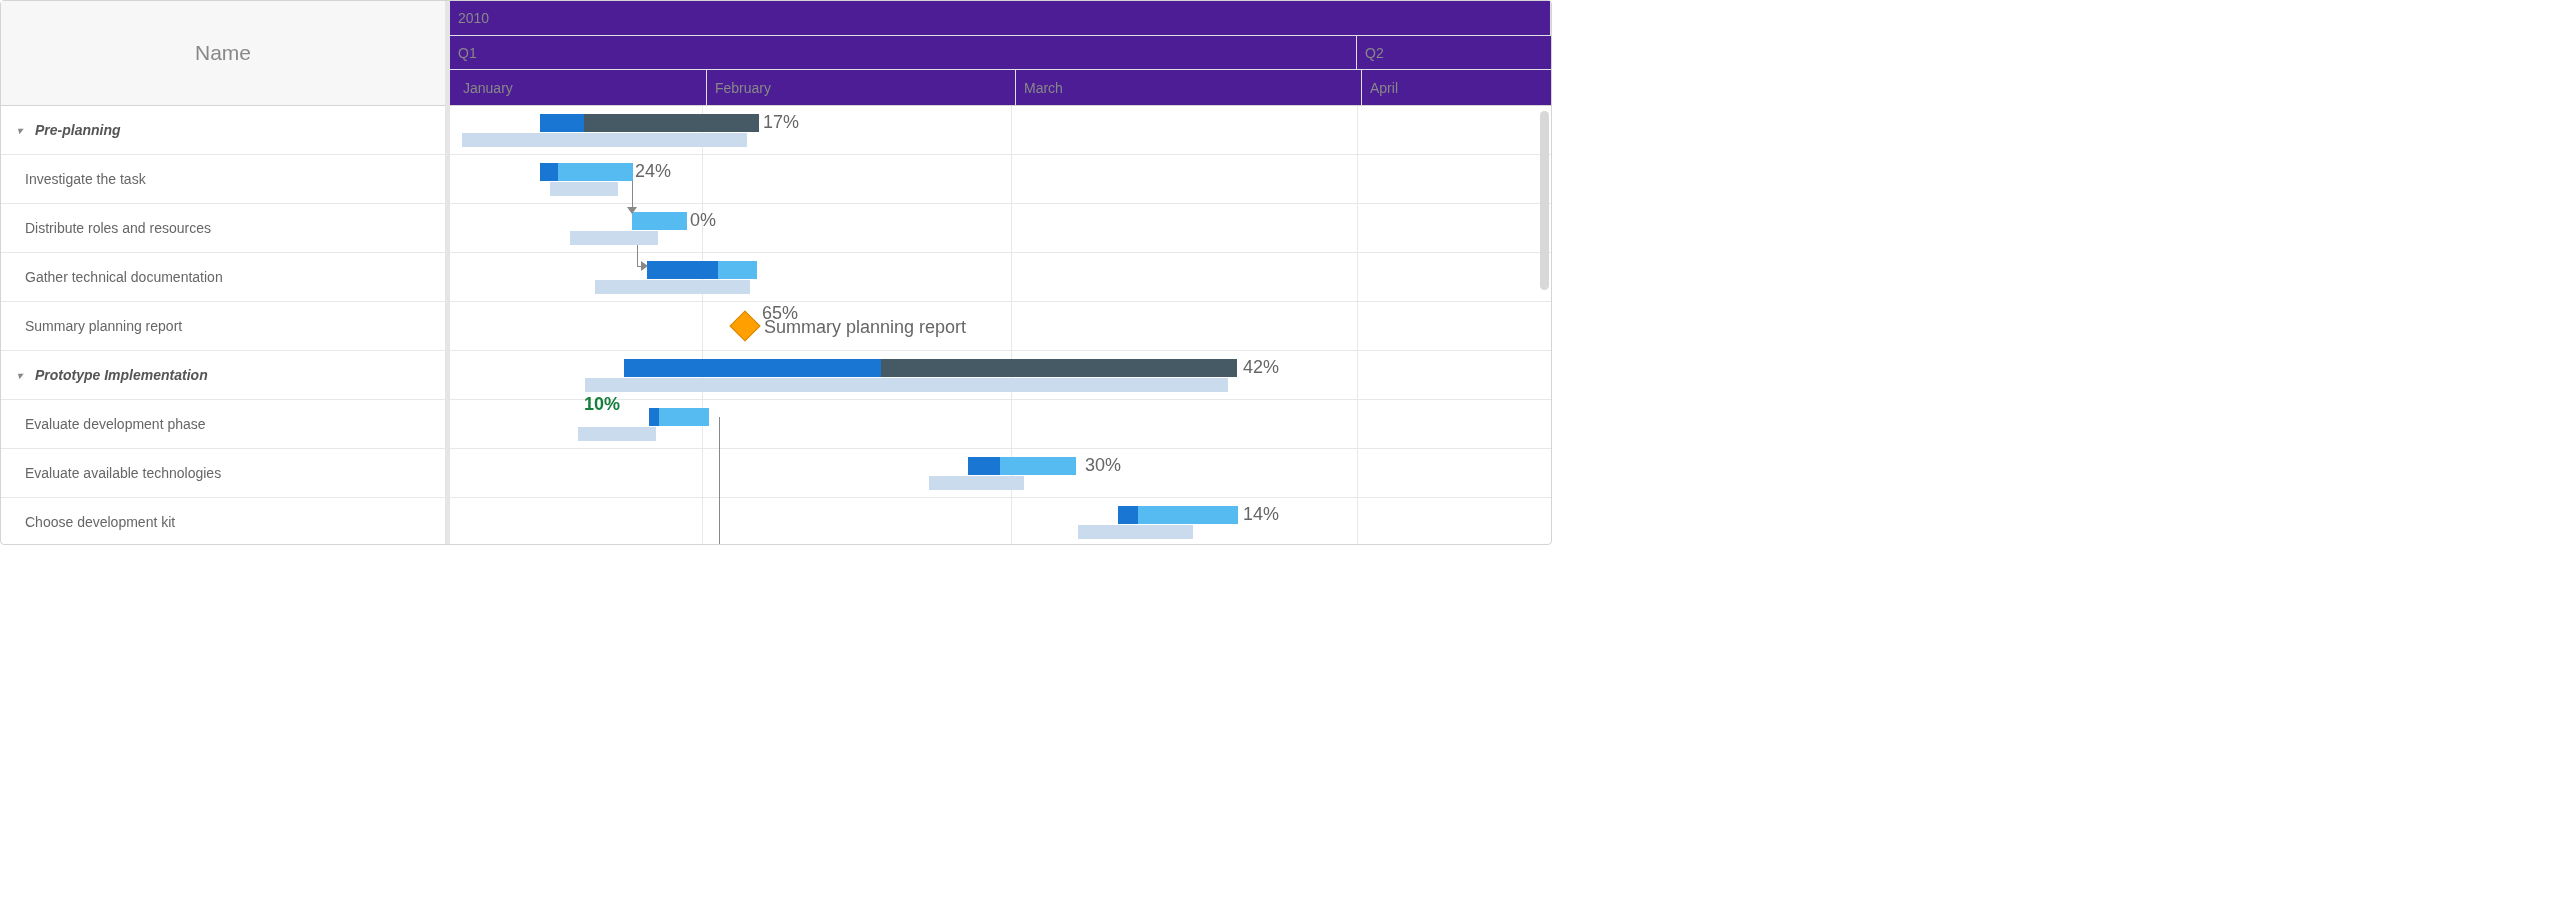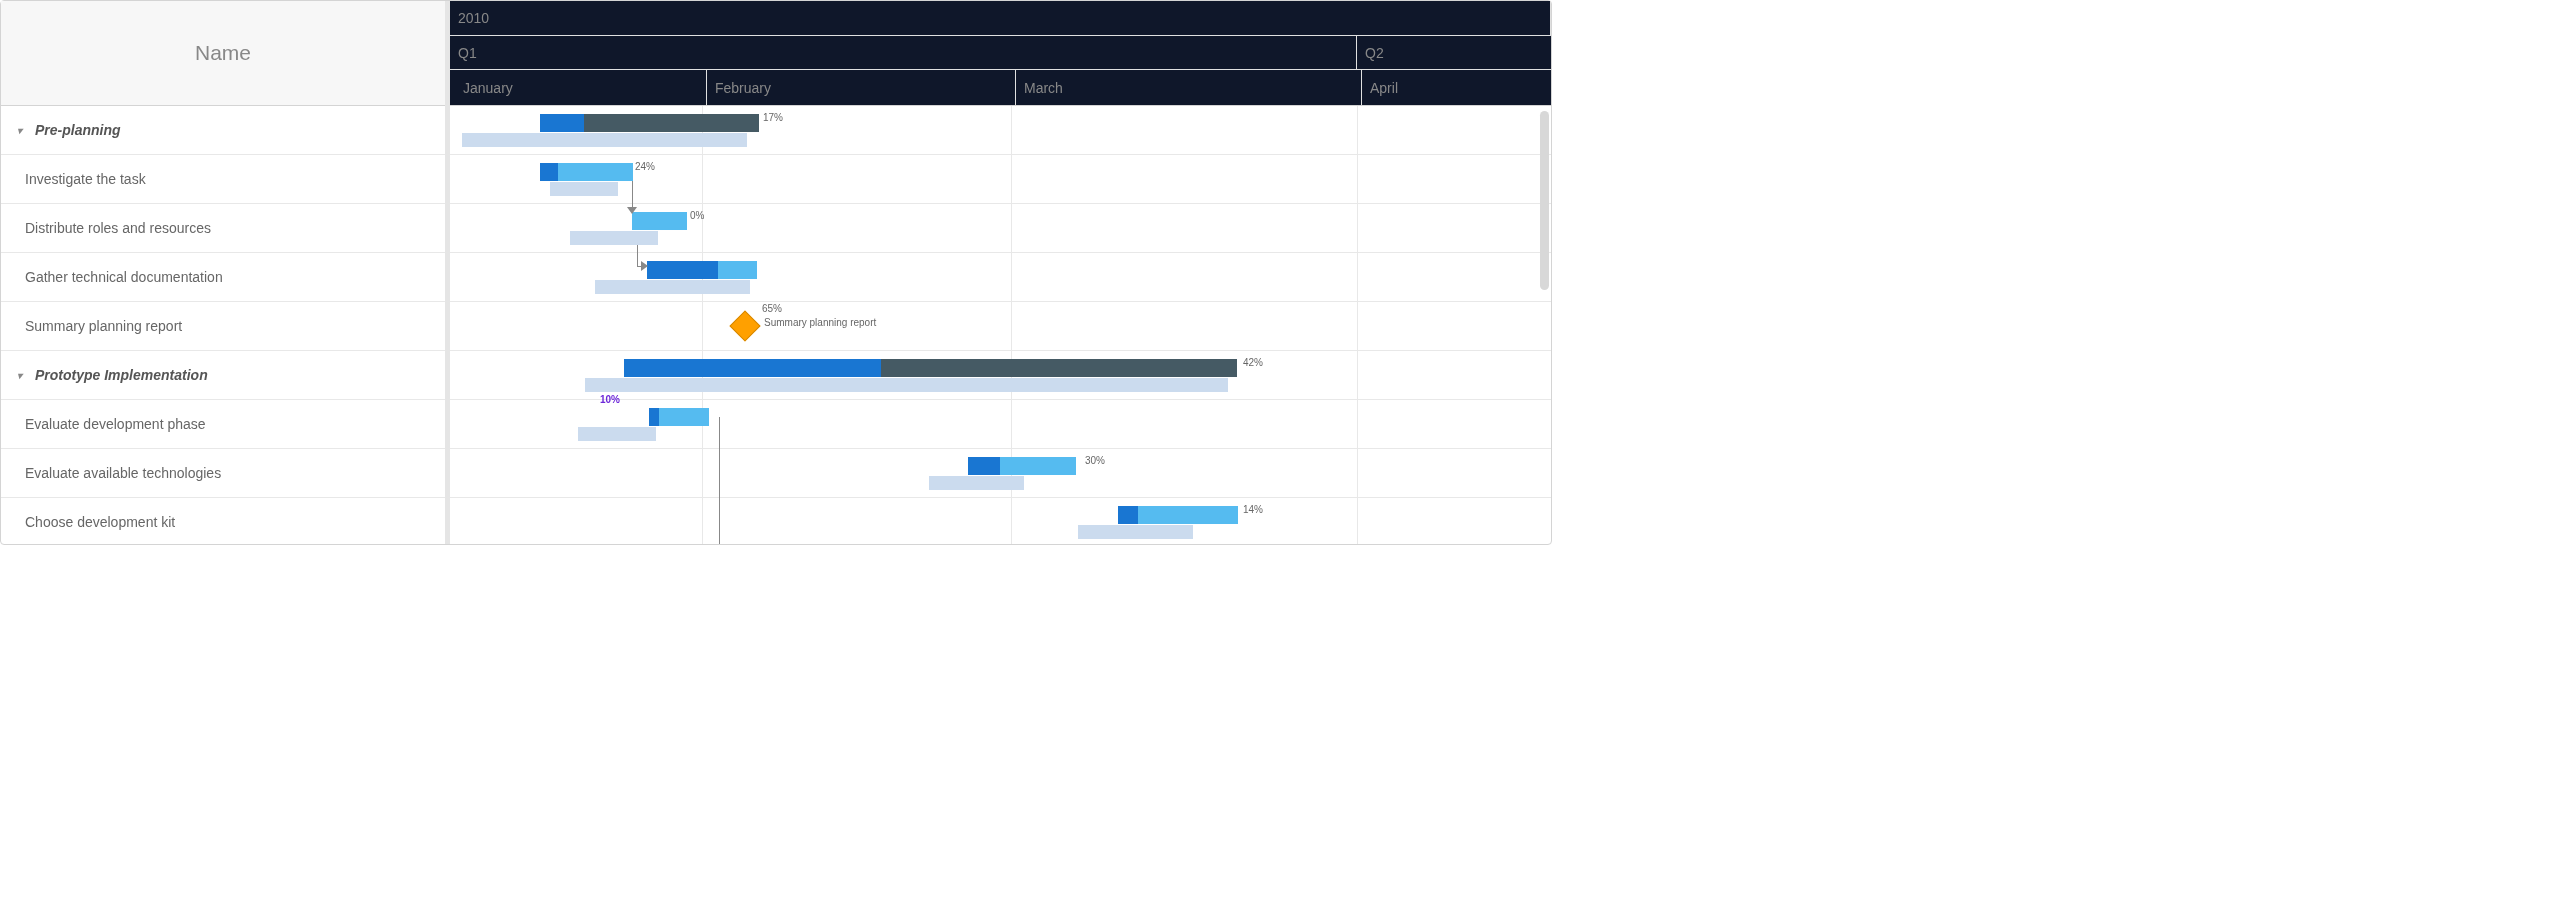--- a/index.html
+++ b/index.html
@@ -64,21 +64,21 @@
   }
   
   .timeline {
     flex: 1;
     display: flex;
     flex-direction: column;
     position: relative;
   }
   .timeline-header {
     height: 105px;
-    background: #0f172a;
+    background: #4c1d95;
     border-bottom: 1px solid #d4d4d4;
     display: flex;
     flex-direction: column;
     color: #888;
   }
   .th-row {
     height: 35px;
     display: flex;
     border-bottom: 1px solid #e0e0e0;
   }
@@ -123,21 +123,21 @@
     background: #55bbf0;
   }
   .bar.remaining {
     background: #455a64;
   }
   .bar.progress {
     background: #1976d2;
   }
   .bar-label {
     position: absolute;
-    font-size: 10px;
+    font-size: 18px;
     color: #666;
     white-space: nowrap;
     z-index: 4;
   }
   .milestone {
     position: absolute;
     width: 22px;
     height: 22px;
     background: #ffa000;
     border: 1px solid #d48600;
@@ -292,21 +292,21 @@
         <div class="bar actual remaining" style="left:174px;width:613px;"></div>
         <div class="bar actual progress" style="left:174px;width:257px;"></div>
         <div class="bar baseline" style="left:135px;width:643px;"></div>
         <span class="bar-label" style="left:793px;top:6px;">42%</span>
       </div>
 
       <div class="timeline-row">
         <div class="bar actual" style="left:199px;width:60px;"></div>
         <div class="bar actual progress" style="left:199px;width:10px;"></div>
         <div class="bar baseline" style="left:128px;width:78px;"></div>
-        <span class="bar-label" style="left:150px;top:-6px;font-weight:bold;color:#6d28d9;">10%</span>
+        <span class="bar-label" style="left:134px;top:-6px;font-weight:bold;color:#15803d;">10%</span>
       </div>
 
       <div class="timeline-row">
         <div class="bar actual" style="left:518px;width:108px;"></div>
         <div class="bar actual progress" style="left:518px;width:32px;"></div>
         <div class="bar baseline" style="left:479px;width:95px;"></div>
         <span class="bar-label" style="left:635px;top:6px;">30%</span>
       </div>
 
       <div class="timeline-row">

